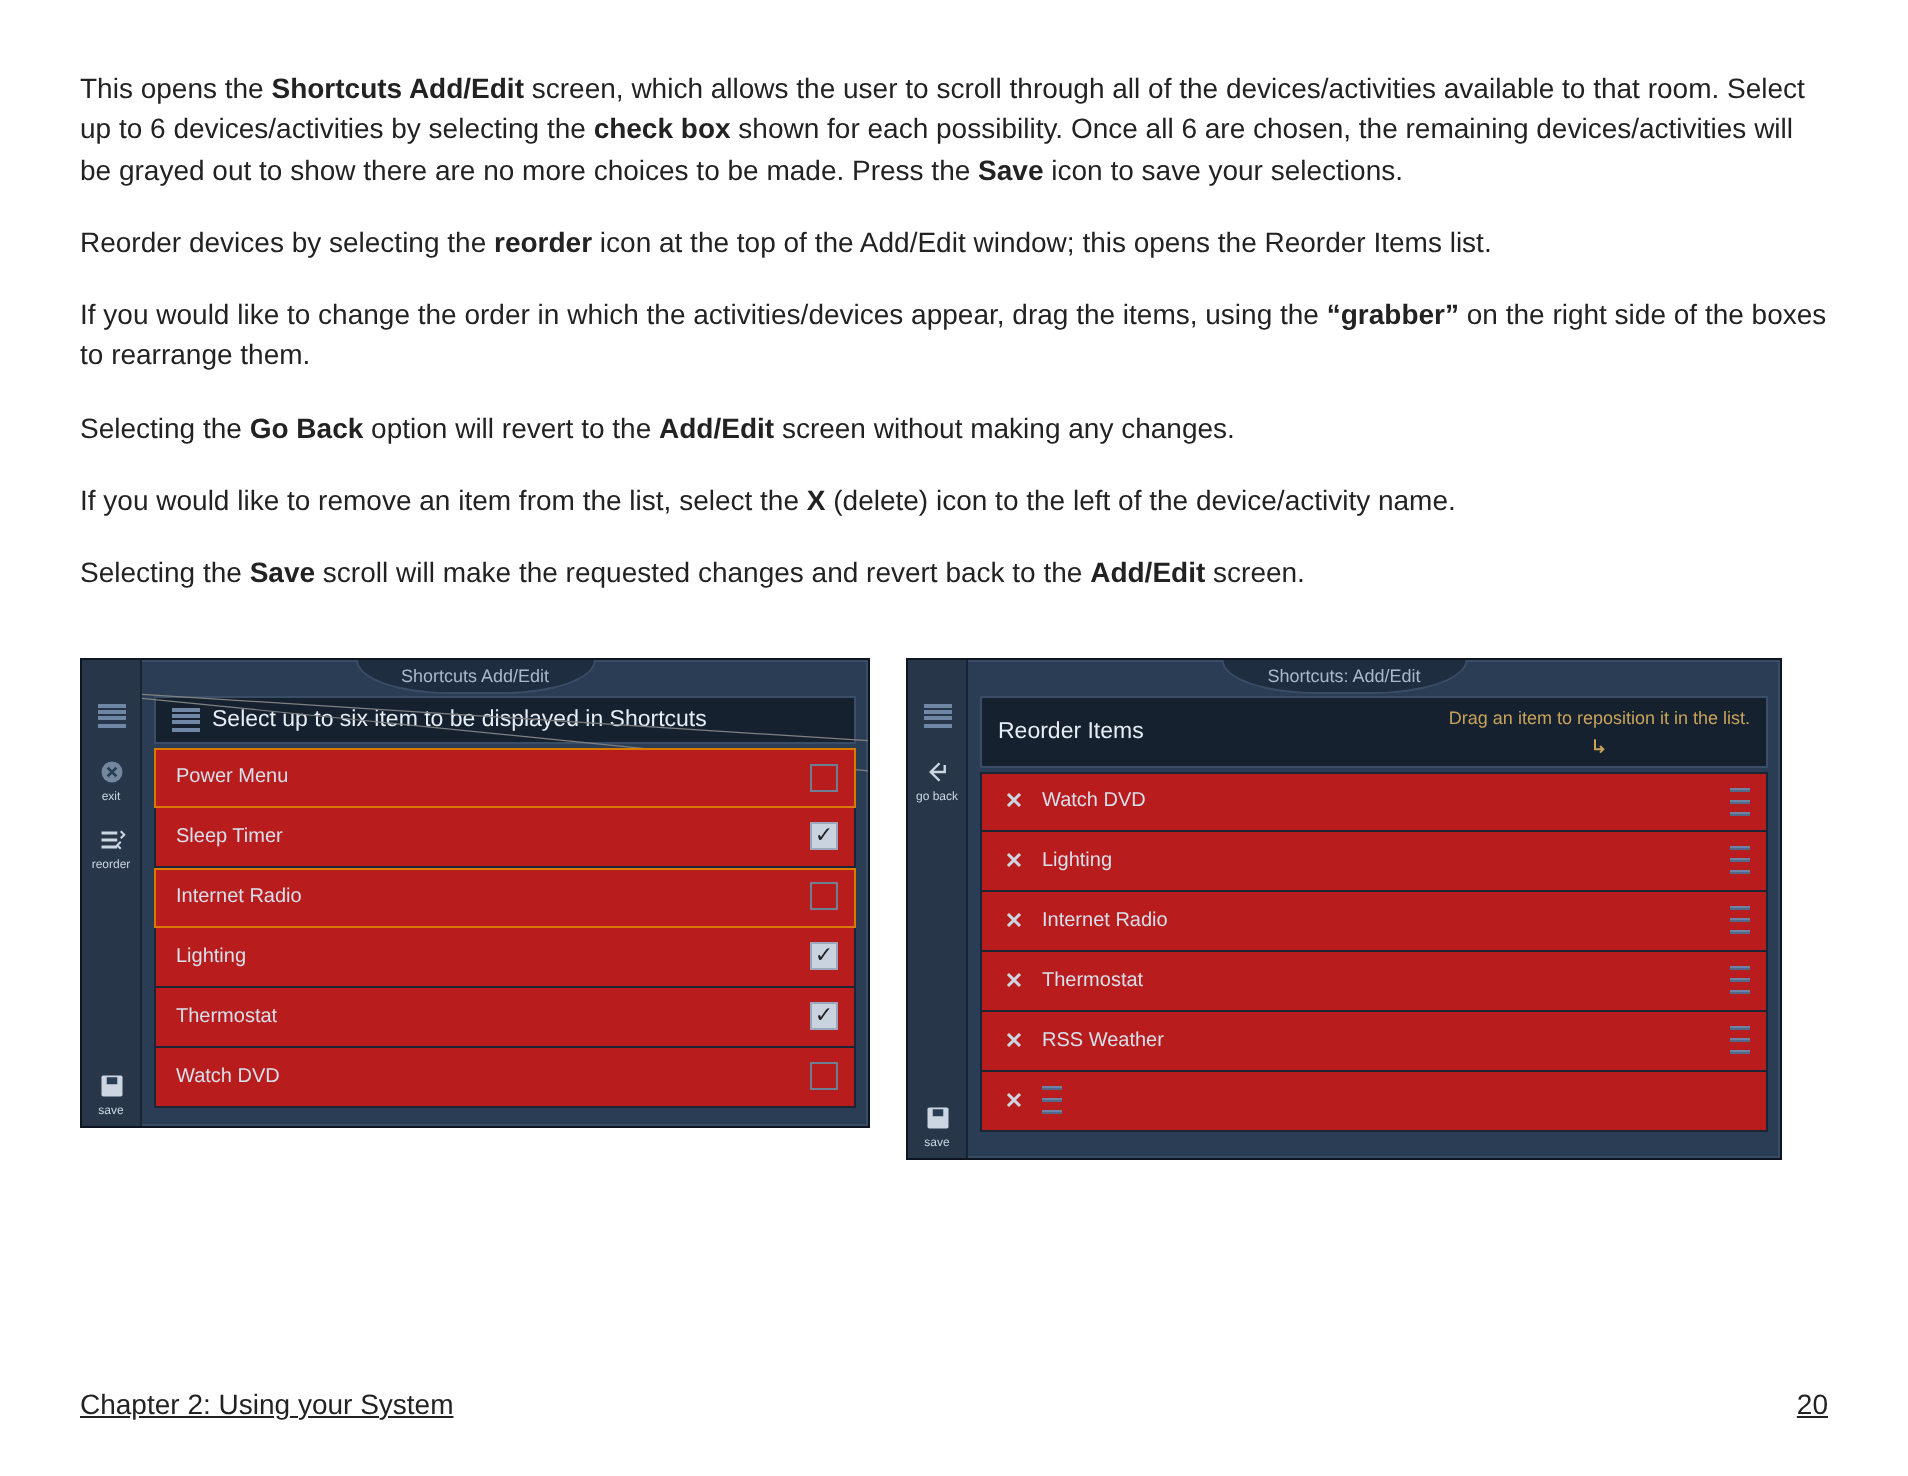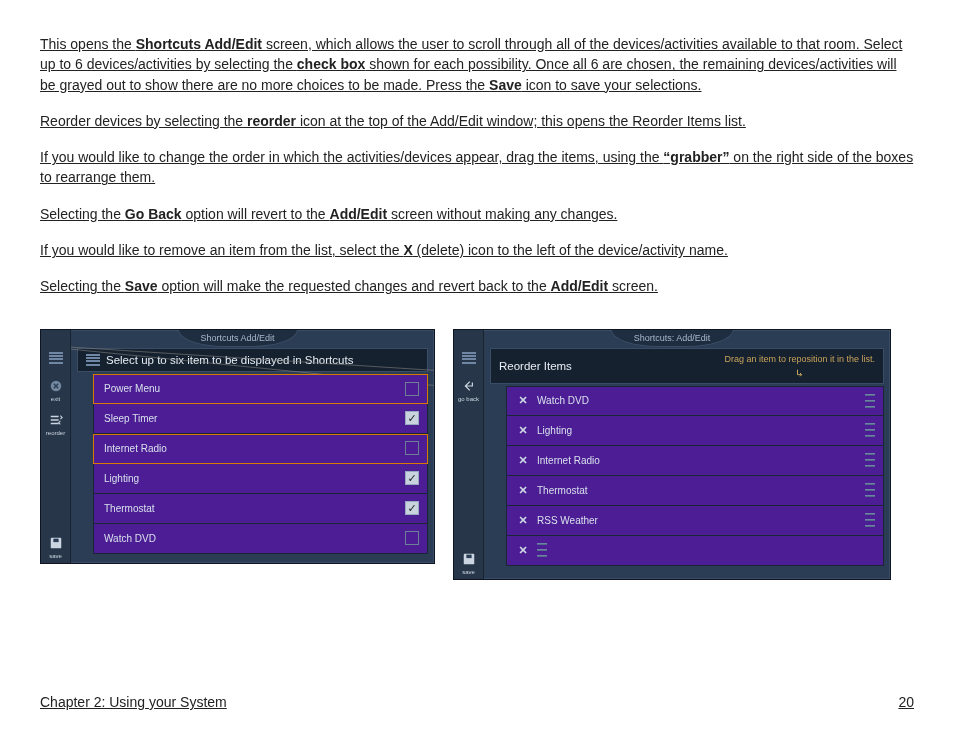--- a/index.html
+++ b/index.html
@@ -11,21 +11,20 @@
     font-size: 14px;
     color: #222;
     position: relative;
   }
   .page {
     padding: 34px 40px 0 40px;
   }
   .para {
     line-height: 1.45;
     margin-bottom: 16px;
-    text-decoration: underline;
   }
   .para b { font-weight: 700; }
 
   .figures {
     display: flex;
     gap: 18px;
     margin-top: 32px;
   }
 
   
@@ -114,30 +113,29 @@
     align-items: center;
     gap: 4px;
     flex-direction: column;
   }
   .list-icon {
     width: 14px; height: 12px;
     display: inline-flex; flex-direction: column; justify-content: space-between;
   }
   .list-icon span { height: 2px; background: #6f87a4; display: block; }
   .item-row {
-    background: #4c1d95;
+    background: #b91c1c;
     color: #d7e0eb;
     font-size: 10px;
     min-height: 30px;
     padding: 0 8px 0 10px;
     display: flex;
     align-items: center;
     border: 1px solid #1a2636;
     position: relative;
-    margin-left: 16px;
   }
   .item-row + .item-row { border-top: none; }
   .item-row.selected { outline: 1.5px solid #d97a00; outline-offset: -1px; z-index: 1;}
   .item-label { flex: 1; }
   .checkbox {
     width: 14px; height: 14px;
     border: 1px solid #98a9bd;
     display: flex; align-items: center; justify-content: center;
     color: #222; font-size: 11px; line-height: 1;
     background: #c9d3df;
@@ -186,21 +184,21 @@
   <p class="para">
     <span>If you would like to change the order in which the activities/devices appear, drag the items, using the </span><b>“grabber”</b><span> on the right side of the boxes to rearrange them.</span>
   </p>
   <p class="para">
     <span>Selecting the </span><b>Go Back</b><span> option will revert to the </span><b>Add/Edit</b><span> screen without making any changes.</span>
   </p>
   <p class="para">
     <span>If you would like to remove an item from the list, select the </span><b>X</b><span> (delete) icon to the left of the device/activity name.</span>
   </p>
   <p class="para">
-    <span>Selecting the </span><b>Save</b><span> option will make the requested changes and revert back to the </span><b>Add/Edit</b><span> screen.</span>
+    <span>Selecting the </span><b>Save</b><span> scroll will make the requested changes and revert back to the </span><b>Add/Edit</b><span> screen.</span>
   </p>
 
   <div class="figures">
 
     <div class="panel panel-left">
       <div class="title-tab">Shortcuts Add/Edit</div>
 
       <div class="sidebar">
         <div class="side-btn">
           <div class="side-icon">

